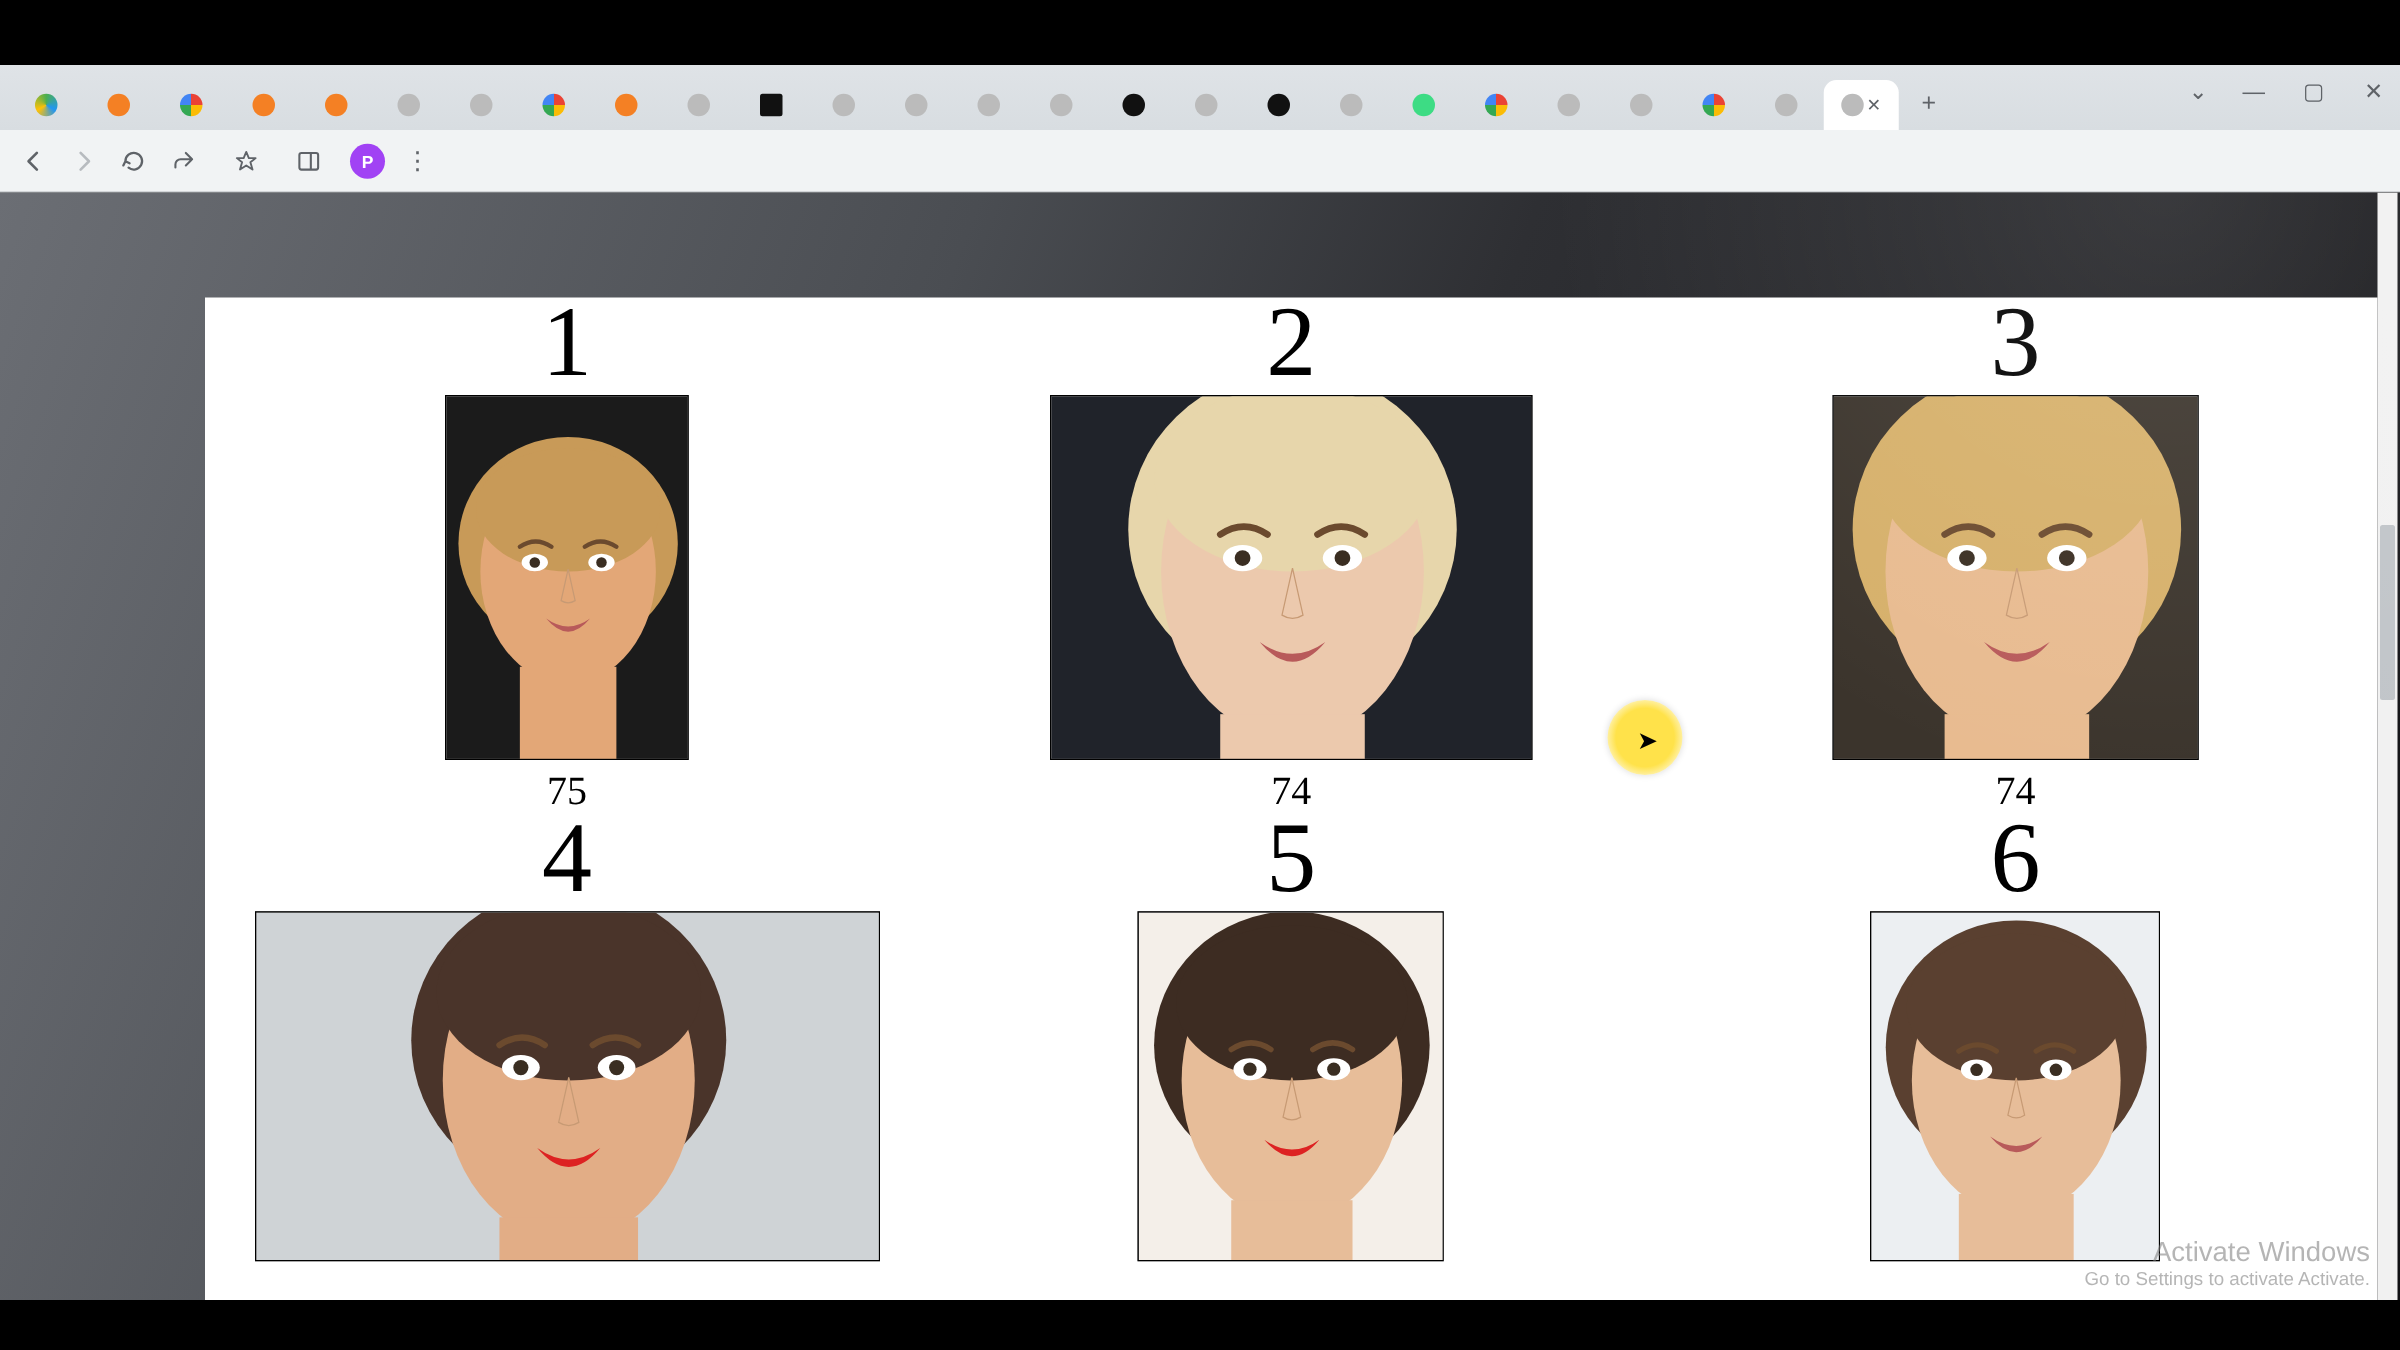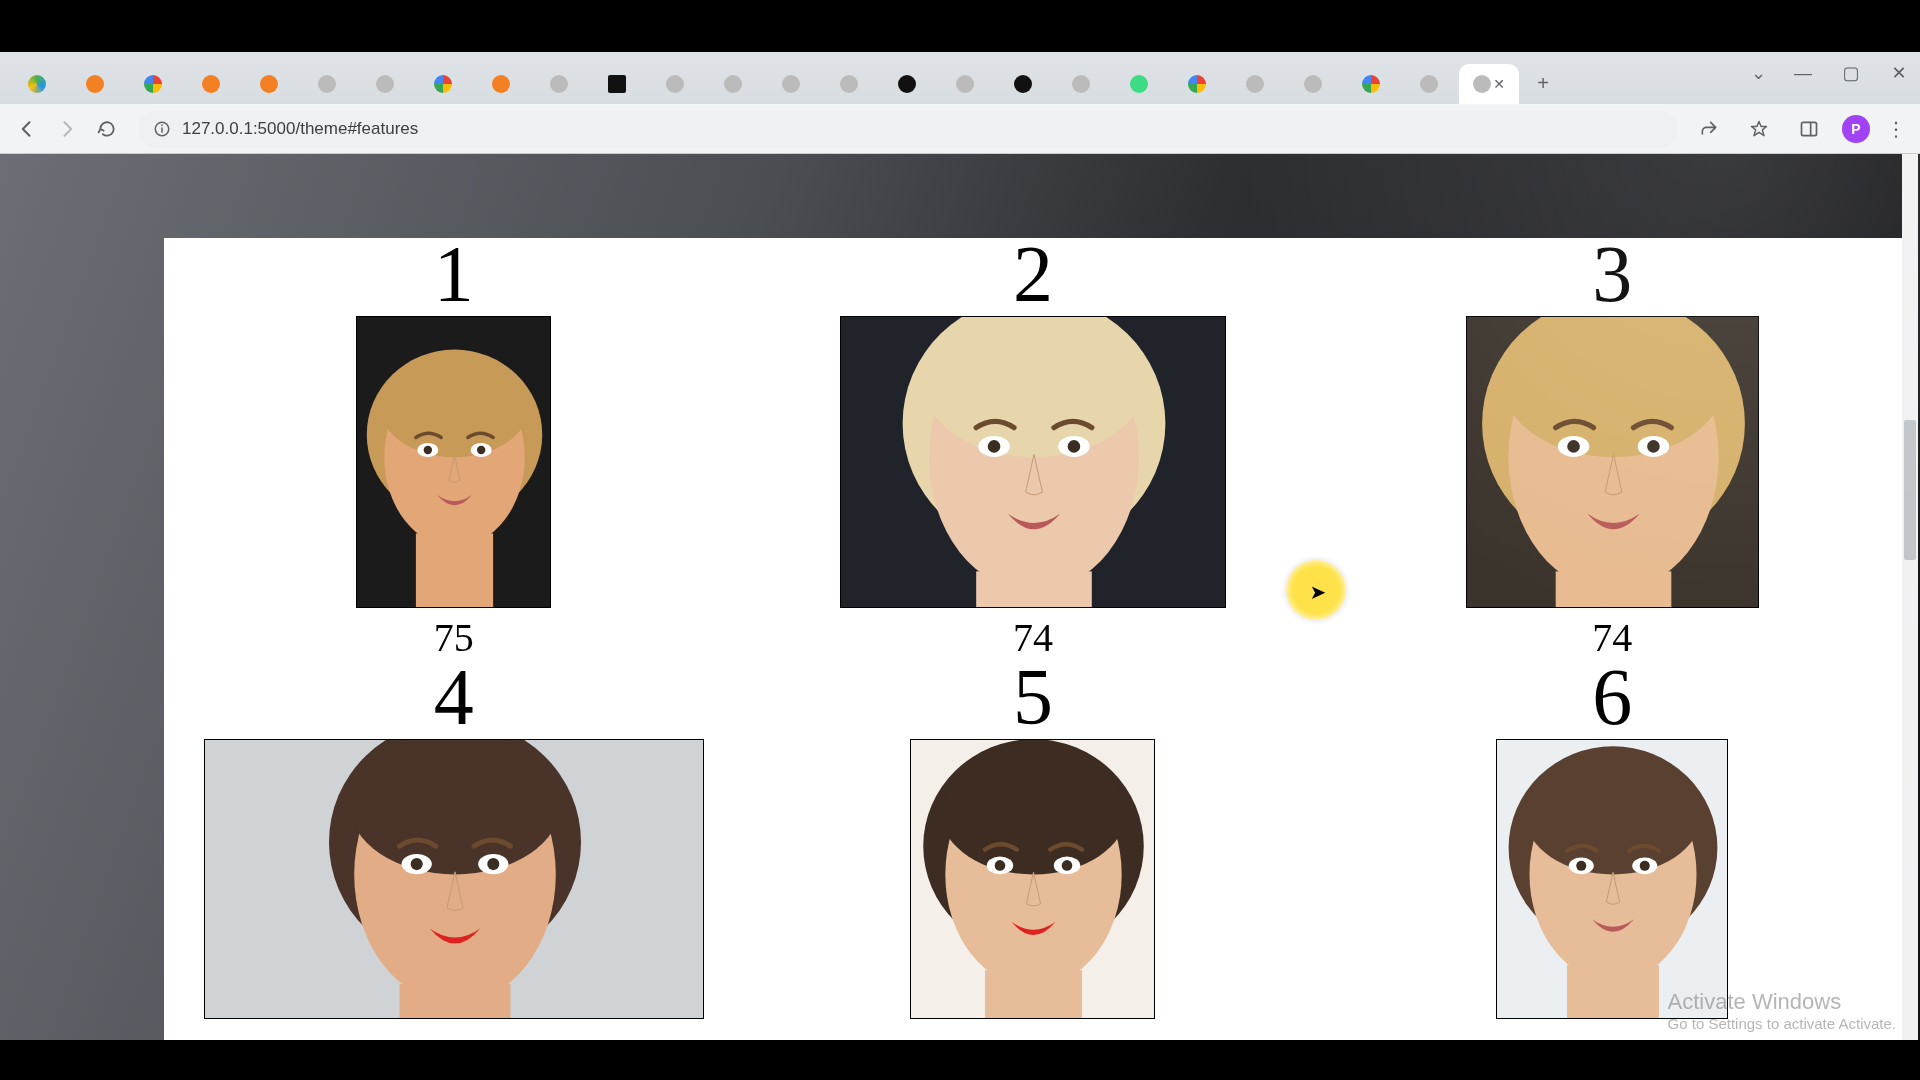--- a/index.html
+++ b/index.html
@@ -169,21 +169,21 @@
     margin-bottom: 2px;
   }
   .thumb {
     border: 1px solid #000;
     background: #888;
     overflow: hidden;
     position: relative;
   }
   .thumb svg { display: block; }
   .score {
-    font-size: 40px;
+    font-size: 32px;
     margin-top: 6px;
   }
 
   
   .cursor-highlight {
     position: absolute;
     width: 60px; height: 60px;
     border-radius: 50%;
     background: radial-gradient(circle, #ffe24a 0%, #ffe24a 55%, rgba(255,226,74,0.4) 75%, transparent 100%);
     box-shadow: 0 0 6px rgba(0,0,0,0.15);
@@ -193,21 +193,21 @@
   .cursor-arrow {
     font-size: 20px;
     color: #000;
     transform: translate(2px, 2px);
   }
 
   
   .activation {
     position: absolute;
     right: 24px; bottom: 8px;
-    text-align: left;
+    text-align: right;
     color: rgba(120,120,120,0.55);
     pointer-events: none;
   }
   .activation .line1 { font-size: 22px; }
   .activation .line2 { font-size: 15px; }
 
   .scrollbar {
     position: absolute;
     right: 2px; top: 0; bottom: 0;
     width: 16px;
@@ -330,30 +330,20 @@
     <svg width="20" height="20" viewBox="0 0 24 24">
         <path d="M9 4l8 8-8 8" stroke="#b7bbbf" stroke-width="2.5" fill="none" stroke-linecap="round" stroke-linejoin="round"></path>
       </svg>
   </div>
   <div class="nav-icon">
     <svg width="20" height="20" viewBox="0 0 24 24">
         <path d="M4 12a8 8 0 1 1 3 6.2M4 12l-2 4M4 12l4 2" stroke="#5f6368" stroke-width="2.2" fill="none" stroke-linecap="round" stroke-linejoin="round"></path>
       </svg>
   </div>
 
-  <div class="omnibox">
-    <span class="site-info">
-      <svg width="18" height="18" viewBox="0 0 24 24">
-          <circle cx="12" cy="12" r="9" stroke="#5f6368" stroke-width="2" fill="none"></circle>
-          <rect x="11" y="10" width="2" height="7" fill="#5f6368"></rect>
-          <rect x="11" y="6" width="2" height="2" fill="#5f6368"></rect>
-        </svg>
-    </span>
-    <span>127.0.0.1:5000/theme#features</span>
-  </div>
 
   <div class="toolbar-right">
     <span class="nav-icon">
       <svg width="20" height="20" viewBox="0 0 24 24">
           <path d="M14 4l6 6-6 6M20 10H9a5 5 0 0 0-5 5v3" stroke="#5f6368" stroke-width="2" fill="none" stroke-linecap="round" stroke-linejoin="round"></path>
         </svg>
     </span>
     <span class="nav-icon">
       <svg width="20" height="20" viewBox="0 0 24 24">
           <path d="M12 3l2.5 6H21l-5 4 2 7-6-4-6 4 2-7-5-4h6.5z" stroke="#5f6368" stroke-width="1.8" fill="none" stroke-linejoin="round"></path>

